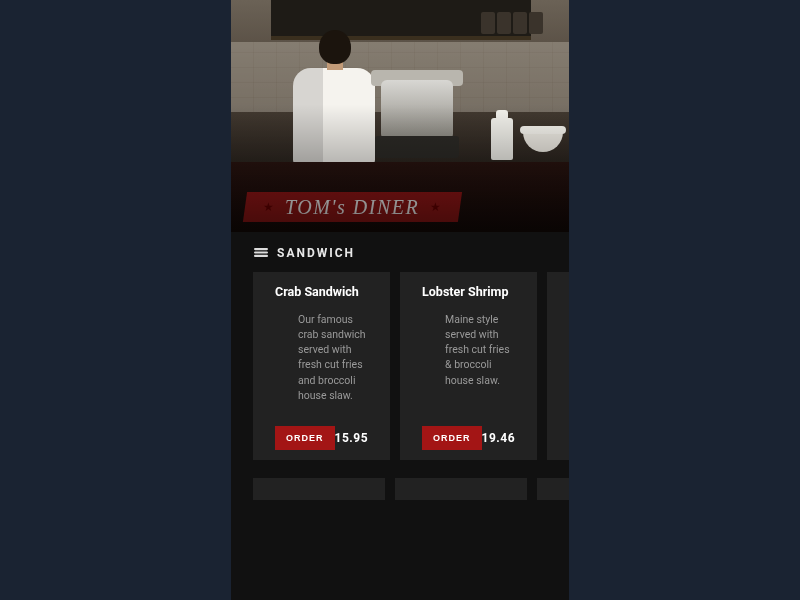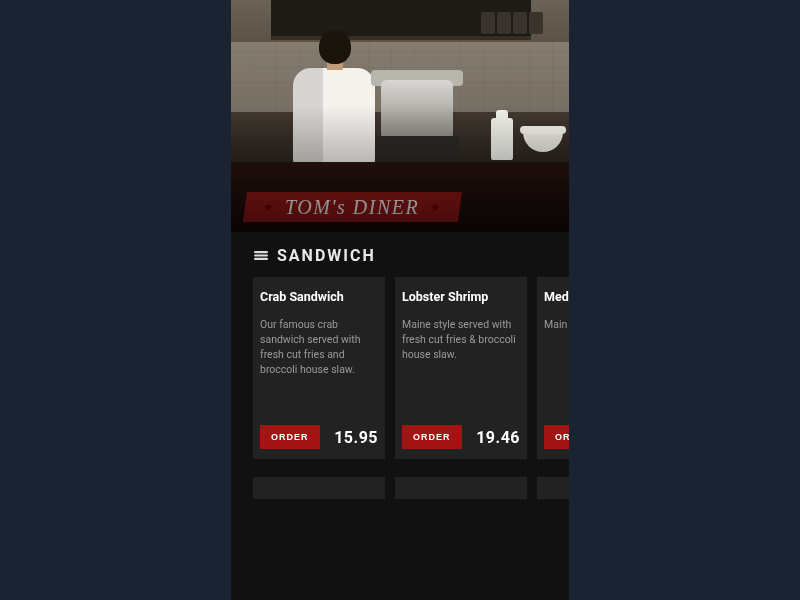--- a/index.html
+++ b/index.html
@@ -80,45 +80,45 @@
     transform: skewX(-8deg);
     font-family: Georgia, 'Times New Roman', serif;
     display:flex; align-items:center; gap:10px;
   }
   .title-banner .txt{ transform: skewX(8deg); font-style:italic; }
   .title-banner .star{ transform: skewX(8deg); font-size:12px; color:#6b0000; }
 
   .content{ padding: 14px 0 0 22px; color:#fff; }
   .section-header{
     display:flex; align-items:center; gap:8px;
-    font-size:16px; font-weight:700; letter-spacing:2px;
+    font-size:12px; font-weight:700; letter-spacing:2px;
     color:#e8e8e8; margin-bottom:12px;
   }
   .section-header .icon{ width:16px; height:12px; display:block; }
 
   .cards{
     display:flex; gap:10px; overflow:hidden;
     margin-bottom:18px;
   }
   .card{
     flex: 0 0 132px;
     background:#222;
-    padding:12px 7px 10px;
+    padding:12px 22px 10px;
     display:flex; flex-direction:column;
     min-height:182px;
   }
   .card .name{ font-size:12.5px; font-weight:700; color:#fff; margin-bottom:12px; line-height:1.25;}
-  .card .desc{ font-size:10.5px; color:#9a9a9a; line-height:1.45; flex:1;}
+  .card .desc{ font-size:10.5px; color:#9a9a9a; line-height:1.45; flex:1;margin-left:23px;}
   .card .footer{ display:flex; align-items:center; justify-content:space-between; margin-top:23px;}
   .order-btn{
     background:#a31515; color:#fff; border:none;
     font-size:9px; font-weight:700; letter-spacing:1px;
     padding:7px 11px; cursor:pointer;
   }
-  .price{ font-size:16px; font-weight:700; color:#fff; letter-spacing:.5px;}
+  .price{ font-size:12px; font-weight:700; color:#fff; letter-spacing:.5px;}
 
   .cards.peek{ height:22px; }
   .cards.peek .card{ min-height:22px; padding:0; }
 
   .sandwich-icon rect{ fill:#ddd; }
   .dome-icon path{ fill:#ddd; }
 </style>
 </head>
 <body>
 

